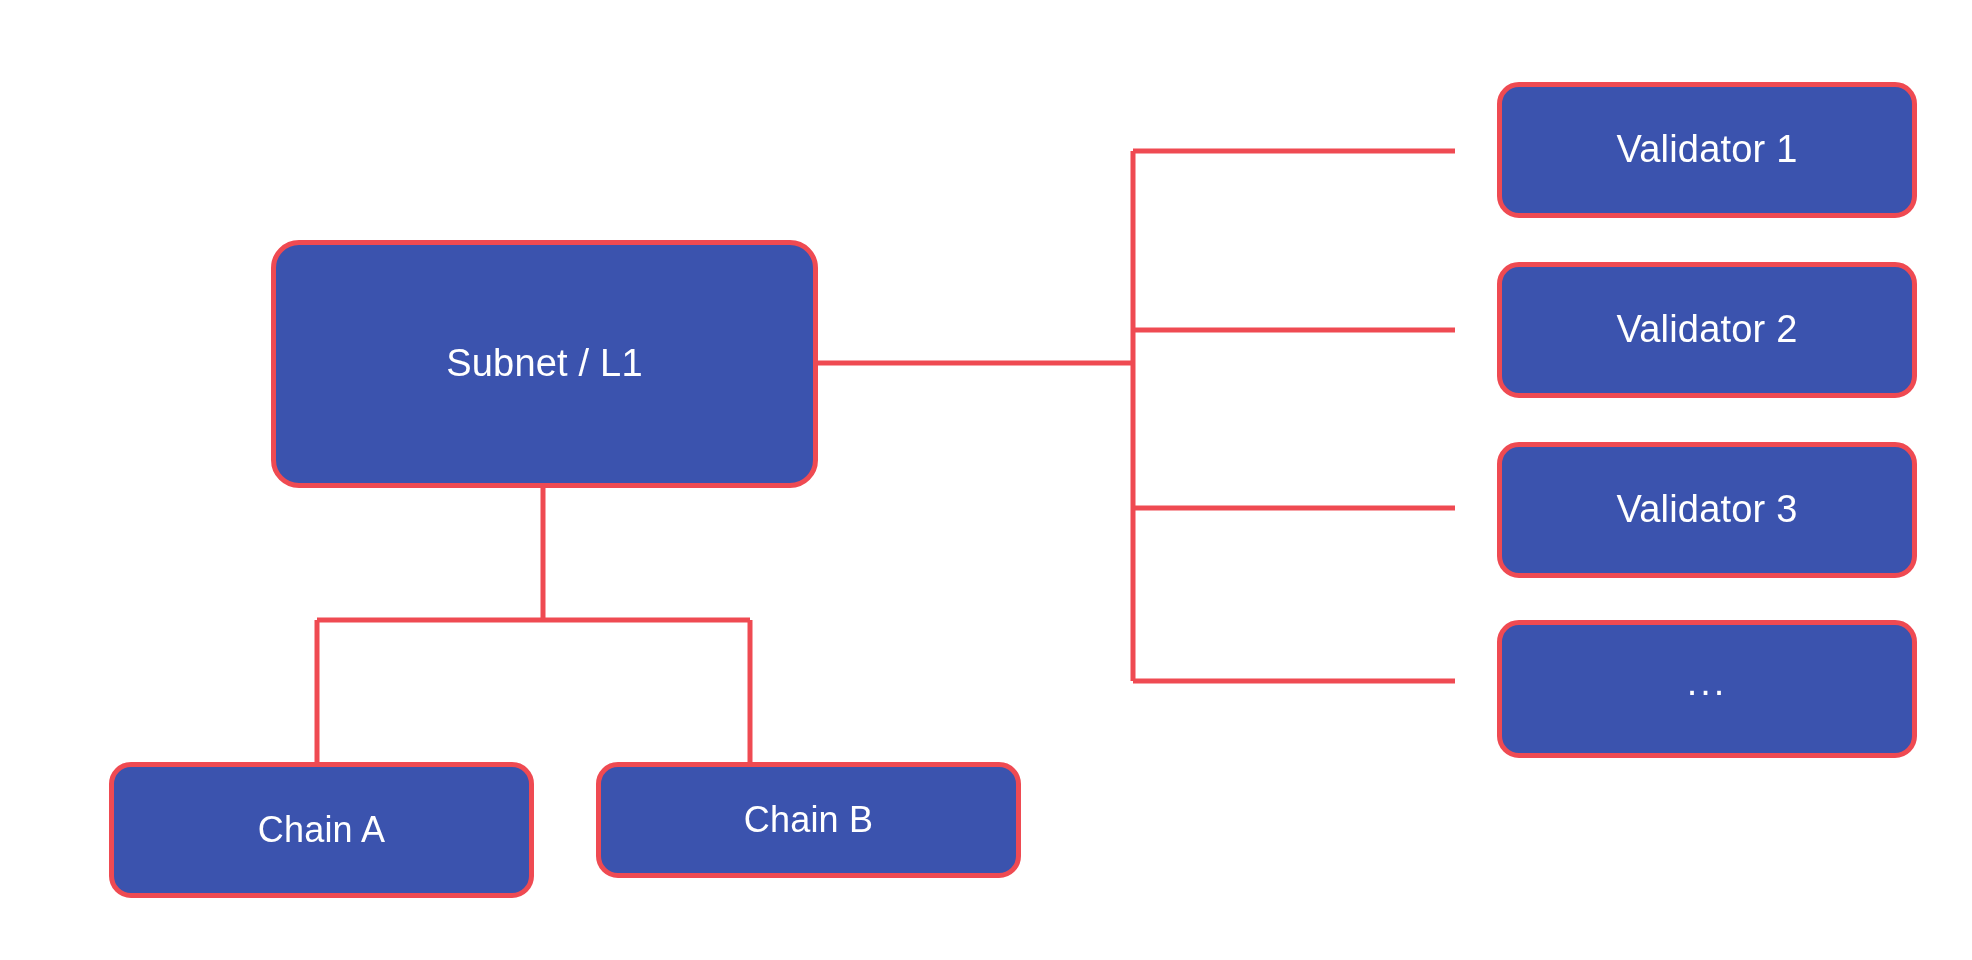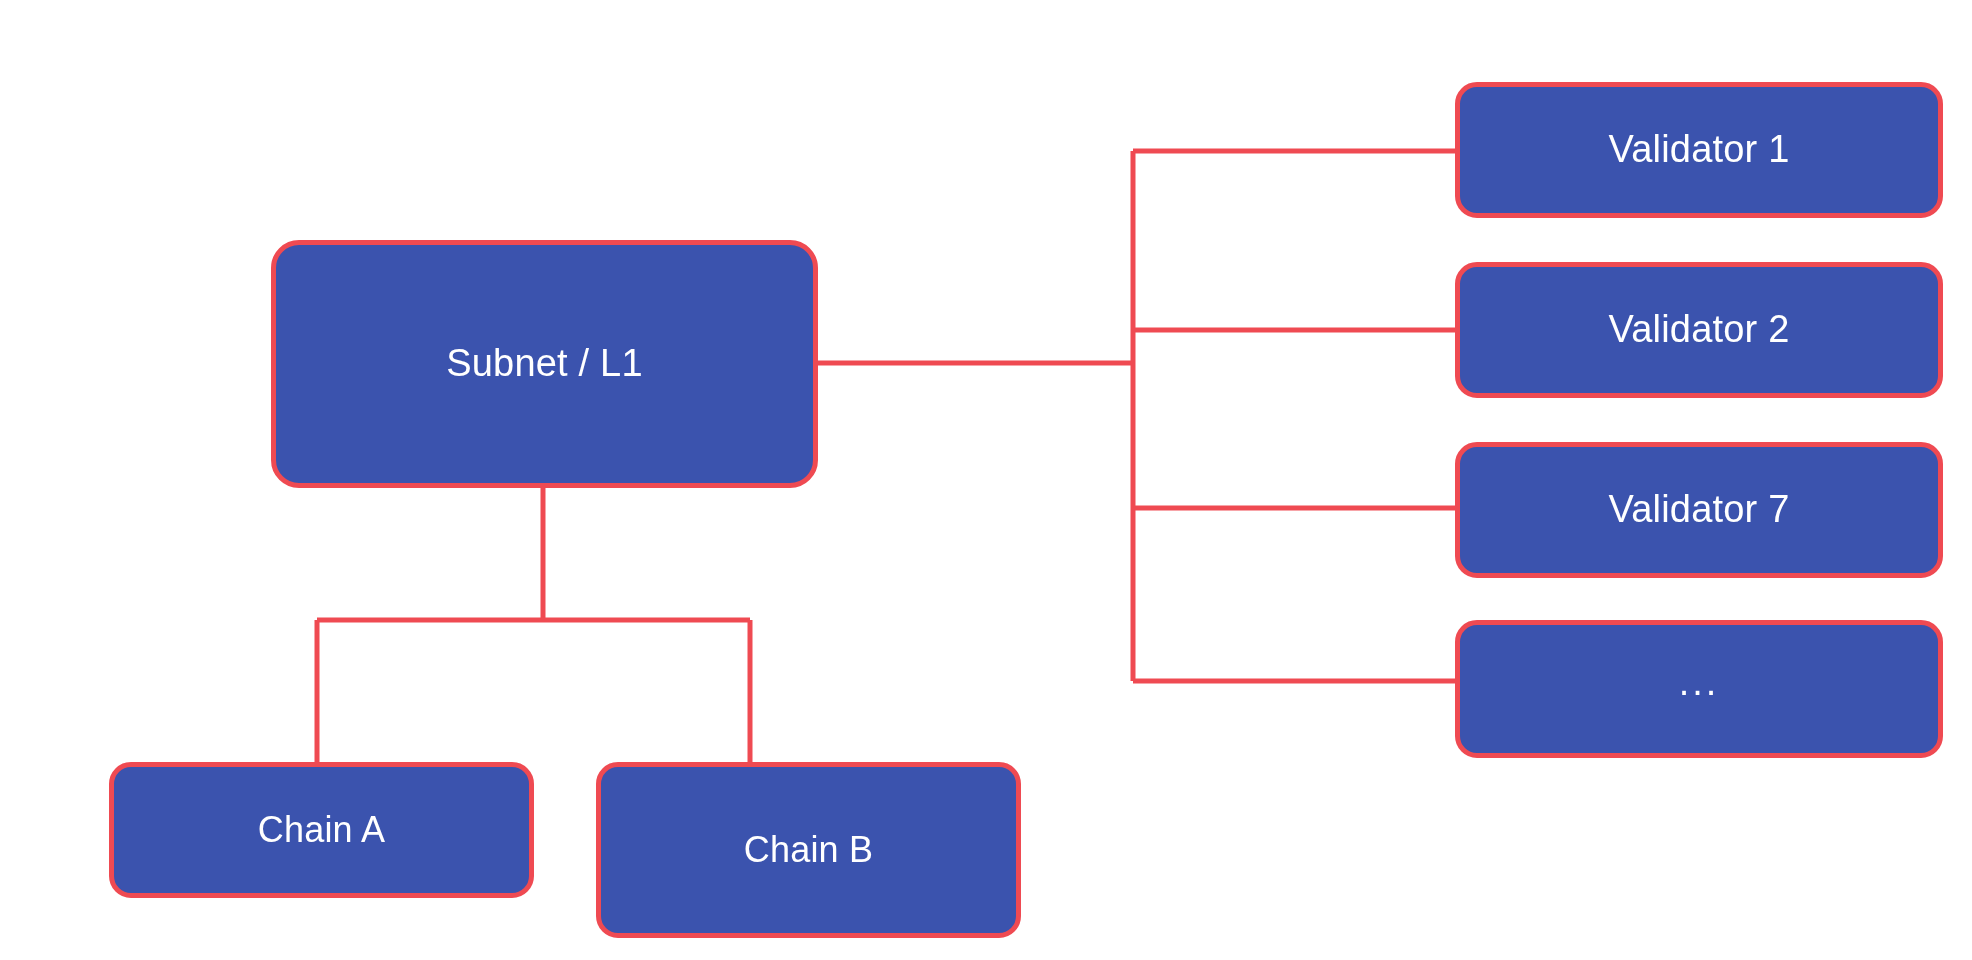--- a/index.html
+++ b/index.html
@@ -59,29 +59,29 @@
   #node-chain-a {
     left: 109px;
     top: 762px;
     width: 425px;
     height: 136px;
   }
   #node-chain-b {
     left: 596px;
     top: 762px;
     width: 425px;
-    height: 176px;
+    height: 116px;
   }
   #node-chain-a .node-label,
   #node-chain-b .node-label { font-size: 36px; }
 
   
   .validator {
-    left: 1455px;
-    width: 488px;
+    left: 1497px;
+    width: 420px;
     height: 136px;
     align-items: center;
   }
   #node-validator-1 { top: 82px; }
   #node-validator-2 { top: 262px; }
   #node-validator-3 { top: 442px; }
   #node-validator-more { top: 620px; height: 138px; }
   .validator .node-label { font-size: 38px; }
   #node-validator-more .node-label {
     font-size: 38px;
@@ -126,19 +126,19 @@
     <span class="node-label">Chain B</span>
   </div>
 
   <div class="node validator" id="node-validator-1">
     <span class="node-label">Validator 1</span>
   </div>
   <div class="node validator" id="node-validator-2">
     <span class="node-label">Validator 2</span>
   </div>
   <div class="node validator" id="node-validator-3">
-    <span class="node-label">Validator 7</span>
+    <span class="node-label">Validator 3</span>
   </div>
   <div class="node validator" id="node-validator-more">
     <span class="node-label">...</span>
   </div>
 
 </div>
 
 </body></html>

